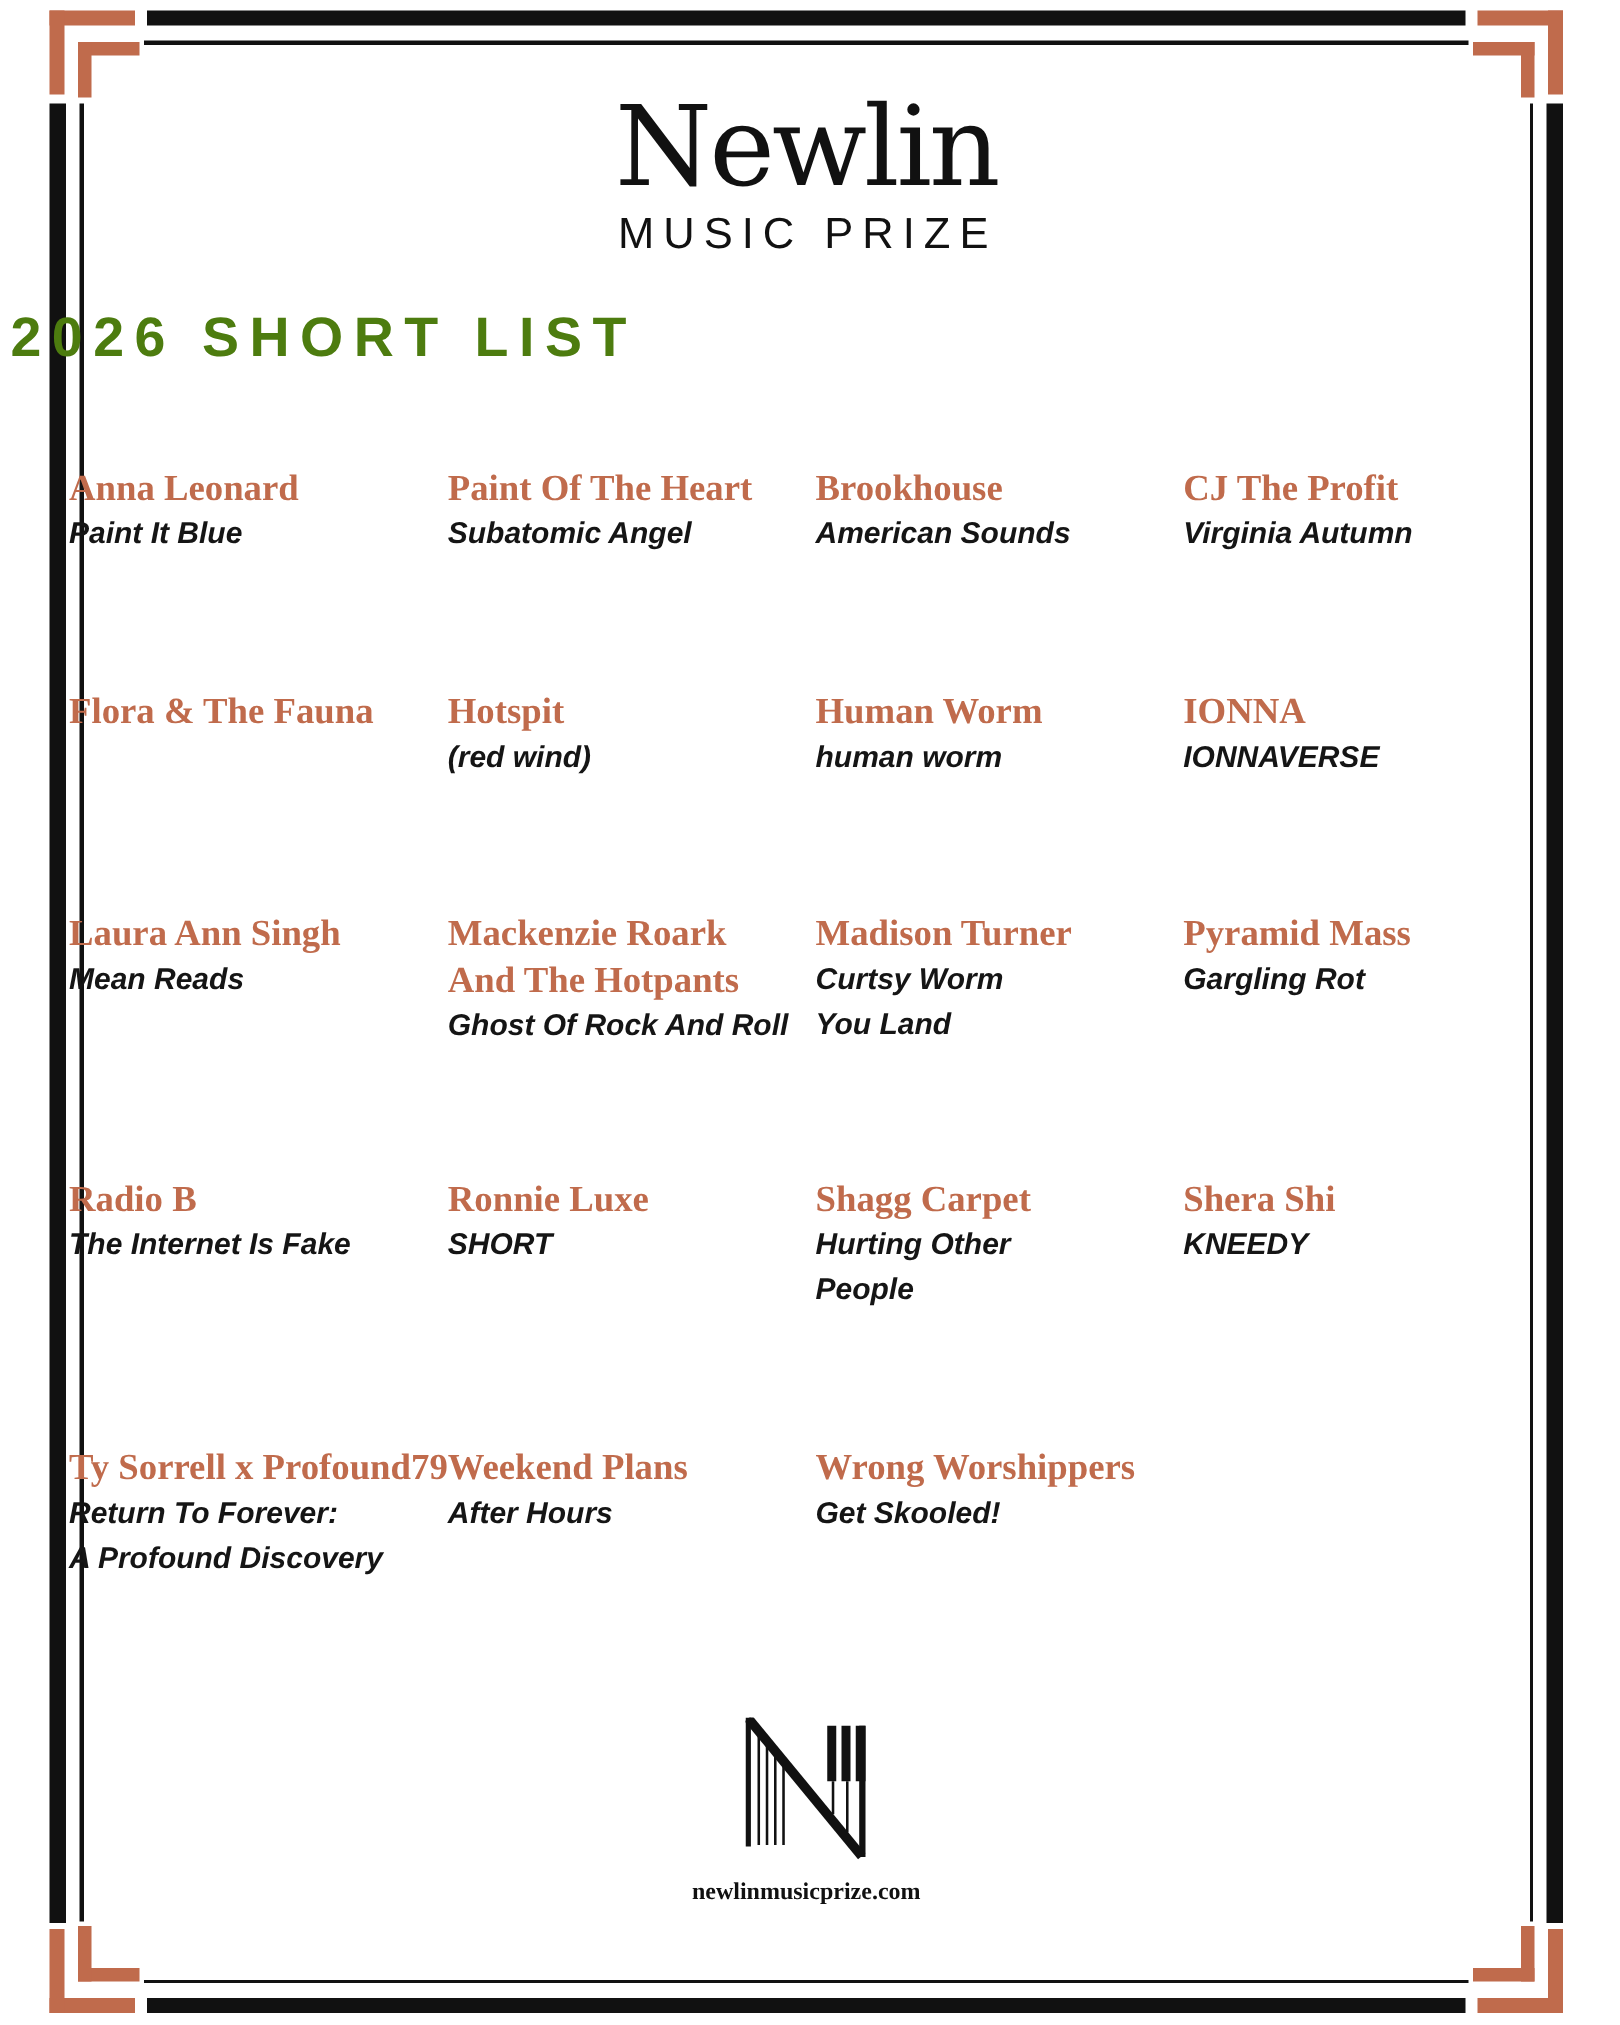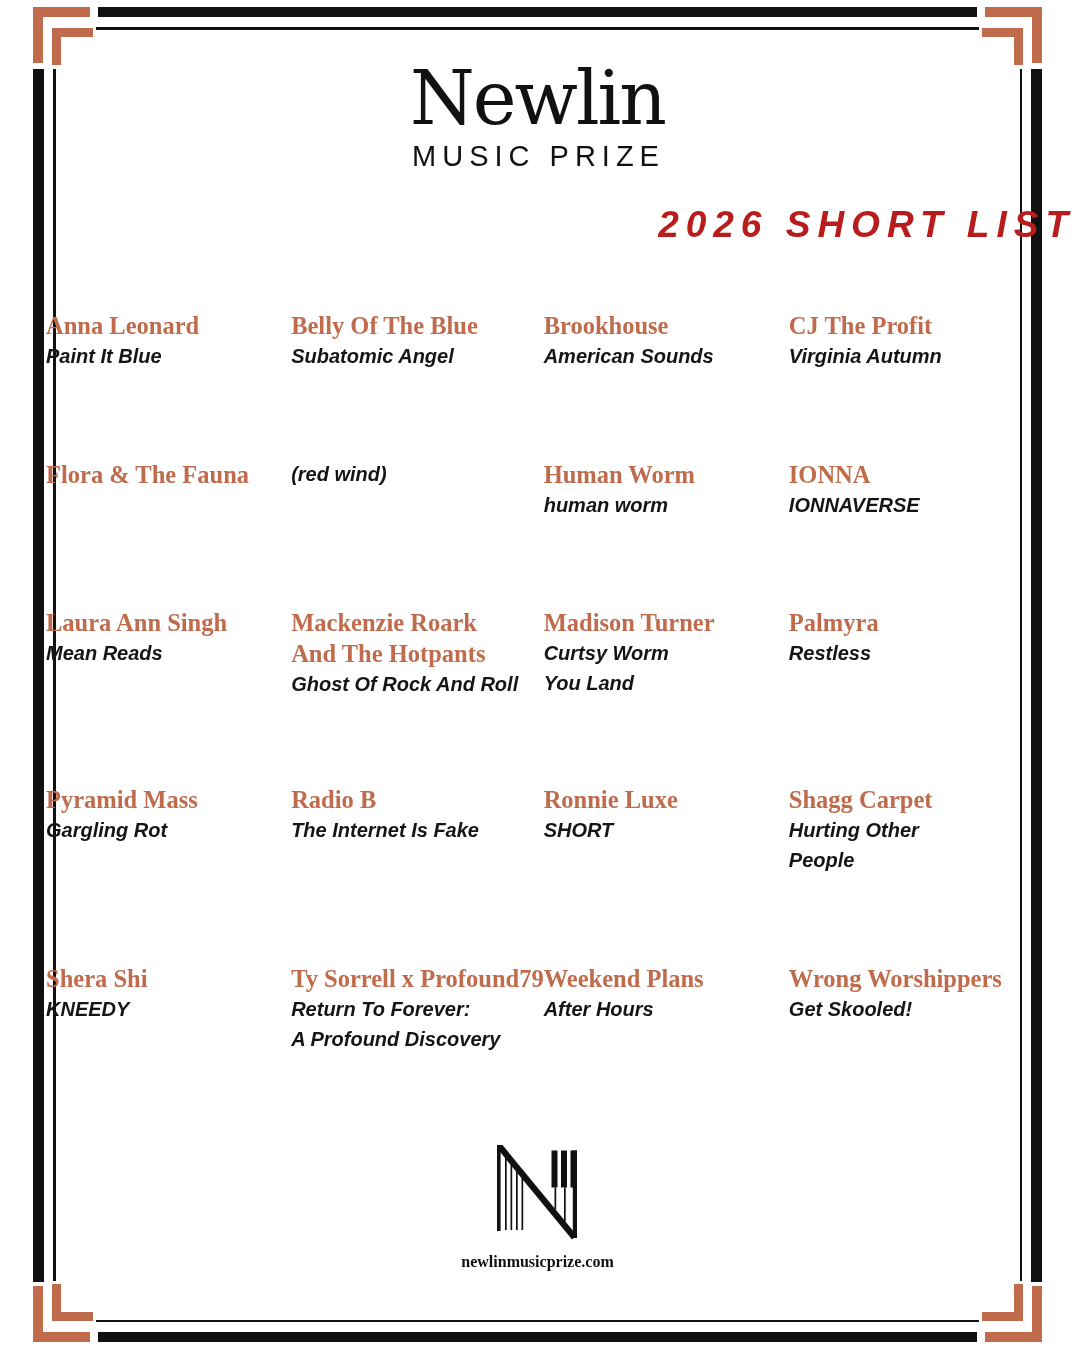--- a/index.html
+++ b/index.html
@@ -60,27 +60,26 @@
   .logo-sub{
     position:absolute;top:141px;left:0;right:4px;
     text-align:center;
     font-family:"Liberation Sans", sans-serif;
     font-size:29px;line-height:1.1;
     letter-spacing:6px;padding-left:6px;
     color:var(--ink);
   }
   .title{
     position:absolute;top:205px;left:0;right:0;
-    text-align:right;
+    text-align:left;
     font-family:"Liberation Sans", sans-serif;
     font-weight:700;
     font-size:37px;line-height:1.1;
     letter-spacing:7px;padding-left:7px;
-    color:#b91c1c;
-    font-style:italic;
+    color:#4d7c0f;
   }
 
   
   .grid{
     position:absolute;
     left:46px;top:310px;width:988px;
     display:grid;
     grid-template-columns:repeat(4,1fr);
     grid-template-rows:149px 148px 177px 179px auto;
   }
@@ -150,35 +149,36 @@
   <div class="logo-word">Newlin</div>
   <div class="logo-sub">MUSIC PRIZE</div>
   <h1 class="title">2026 SHORT LIST</h1>
 
   <div class="grid">
     <div class="entry">
       <div class="artist">Anna Leonard</div>
       <div class="album">Paint It Blue</div>
     </div>
     <div class="entry">
-      <div class="artist">Belly Of The Blue</div>
+      <div class="artist">Paint Of The Heart</div>
       <div class="album">Subatomic Angel</div>
     </div>
     <div class="entry">
       <div class="artist">Brookhouse</div>
       <div class="album">American Sounds</div>
     </div>
     <div class="entry">
       <div class="artist">CJ The Profit</div>
       <div class="album">Virginia Autumn</div>
     </div>
     <div class="entry">
       <div class="artist">Flora &amp; The Fauna</div>
     </div>
     <div class="entry">
+      <div class="artist">Hotspit</div>
       <div class="album">(red wind)</div>
     </div>
     <div class="entry">
       <div class="artist">Human Worm</div>
       <div class="album">human worm</div>
     </div>
     <div class="entry">
       <div class="artist">IONNA</div>
       <div class="album">IONNAVERSE</div>
     </div>
@@ -188,24 +188,20 @@
     </div>
     <div class="entry">
       <div class="artist">Mackenzie Roark
 And The Hotpants</div>
       <div class="album">Ghost Of Rock And Roll</div>
     </div>
     <div class="entry">
       <div class="artist">Madison Turner</div>
       <div class="album">Curtsy Worm
 You Land</div>
-    </div>
-    <div class="entry">
-      <div class="artist">Palmyra</div>
-      <div class="album">Restless</div>
     </div>
     <div class="entry">
       <div class="artist">Pyramid Mass</div>
       <div class="album">Gargling Rot</div>
     </div>
     <div class="entry">
       <div class="artist">Radio B</div>
       <div class="album">The Internet Is Fake</div>
     </div>
     <div class="entry">

